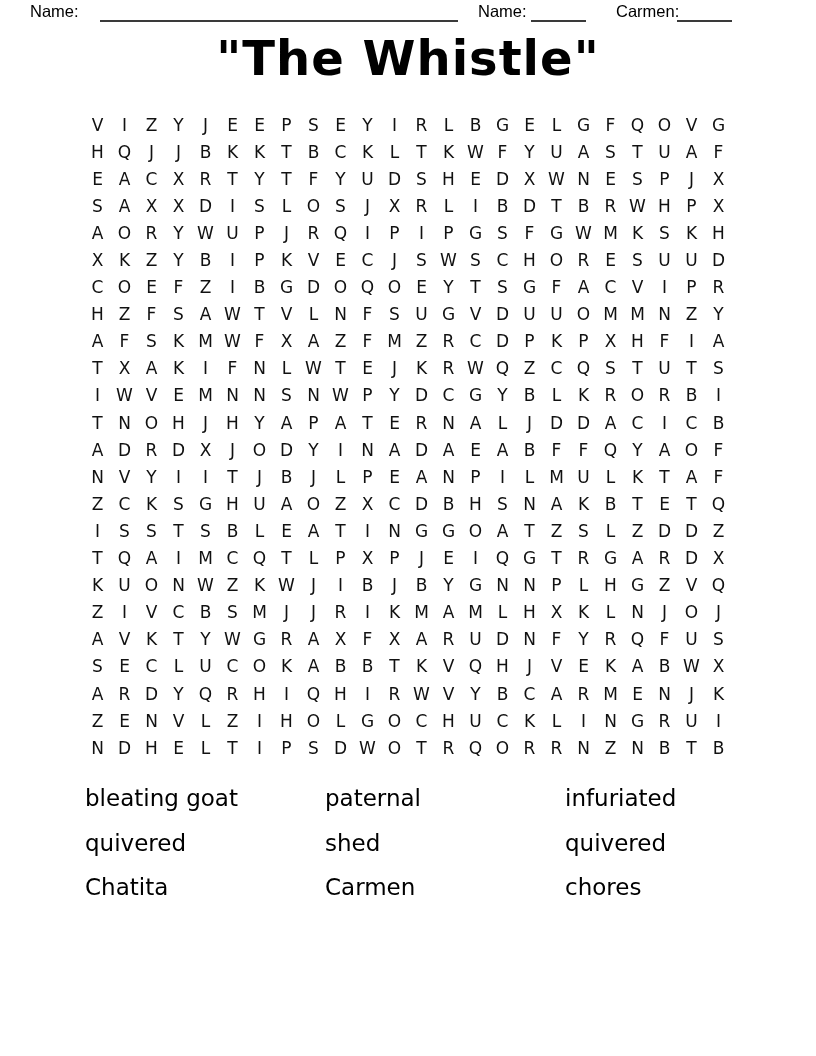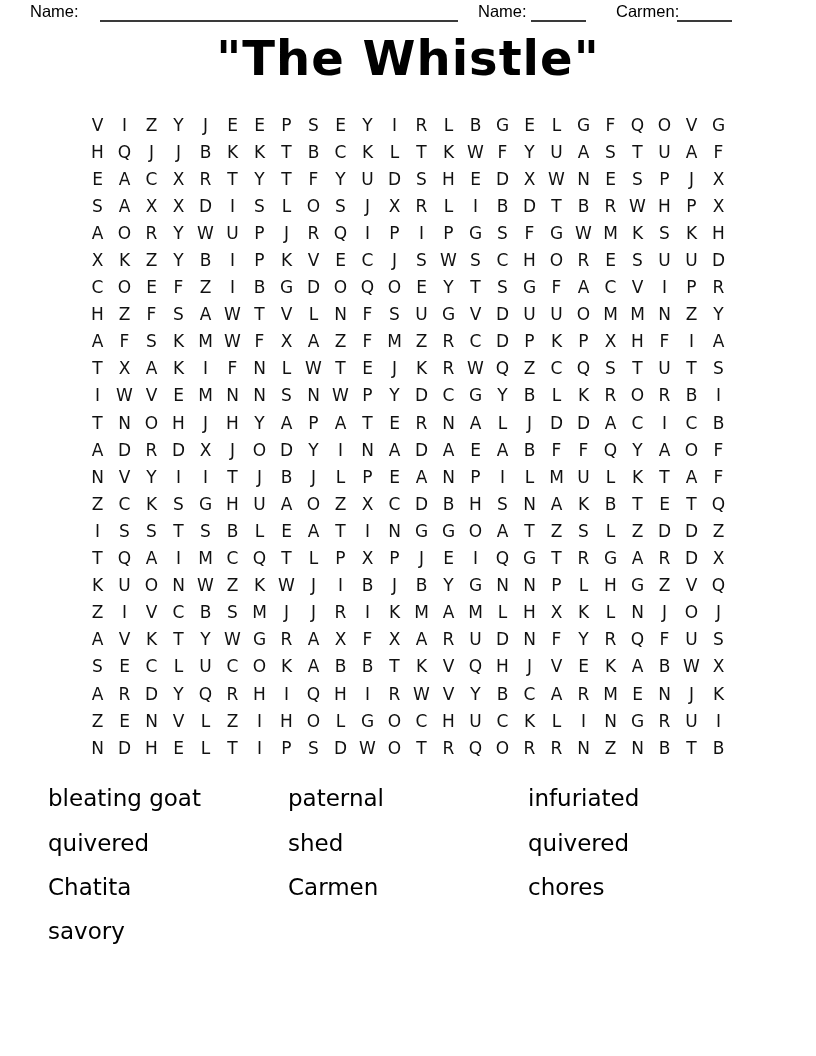--- a/index.html
+++ b/index.html
@@ -54,20 +54,21 @@
     width: 720px;
     display: flex;
   }
   .word-col { width: 240px; }
   .word {
     height: 44.4px;
     display: flex; align-items: center;
     font-size: 23px;
     color: #000000;
     white-space: nowrap;
+    margin-left: 37px;
   }
 </style>
 </head>
 <body>
 
 <div class="page">
 
   <div class="header">
     <span class="label name-label">Name:</span>
     <span class="blank name-blank"></span>
@@ -656,21 +657,20 @@
       <div class="cell">B</div>
       <div class="cell">T</div>
       <div class="cell">B</div>
     </div>
 
   <div class="words">
     <div class="word-col">
         <div class="word">bleating goat</div>
         <div class="word">quivered</div>
         <div class="word">Chatita</div>
-        <div class="word">savory</div>
       </div>
     <div class="word-col">
         <div class="word">paternal</div>
         <div class="word">shed</div>
         <div class="word">Carmen</div>
       </div>
     <div class="word-col">
         <div class="word">infuriated</div>
         <div class="word">quivered</div>
         <div class="word">chores</div>

